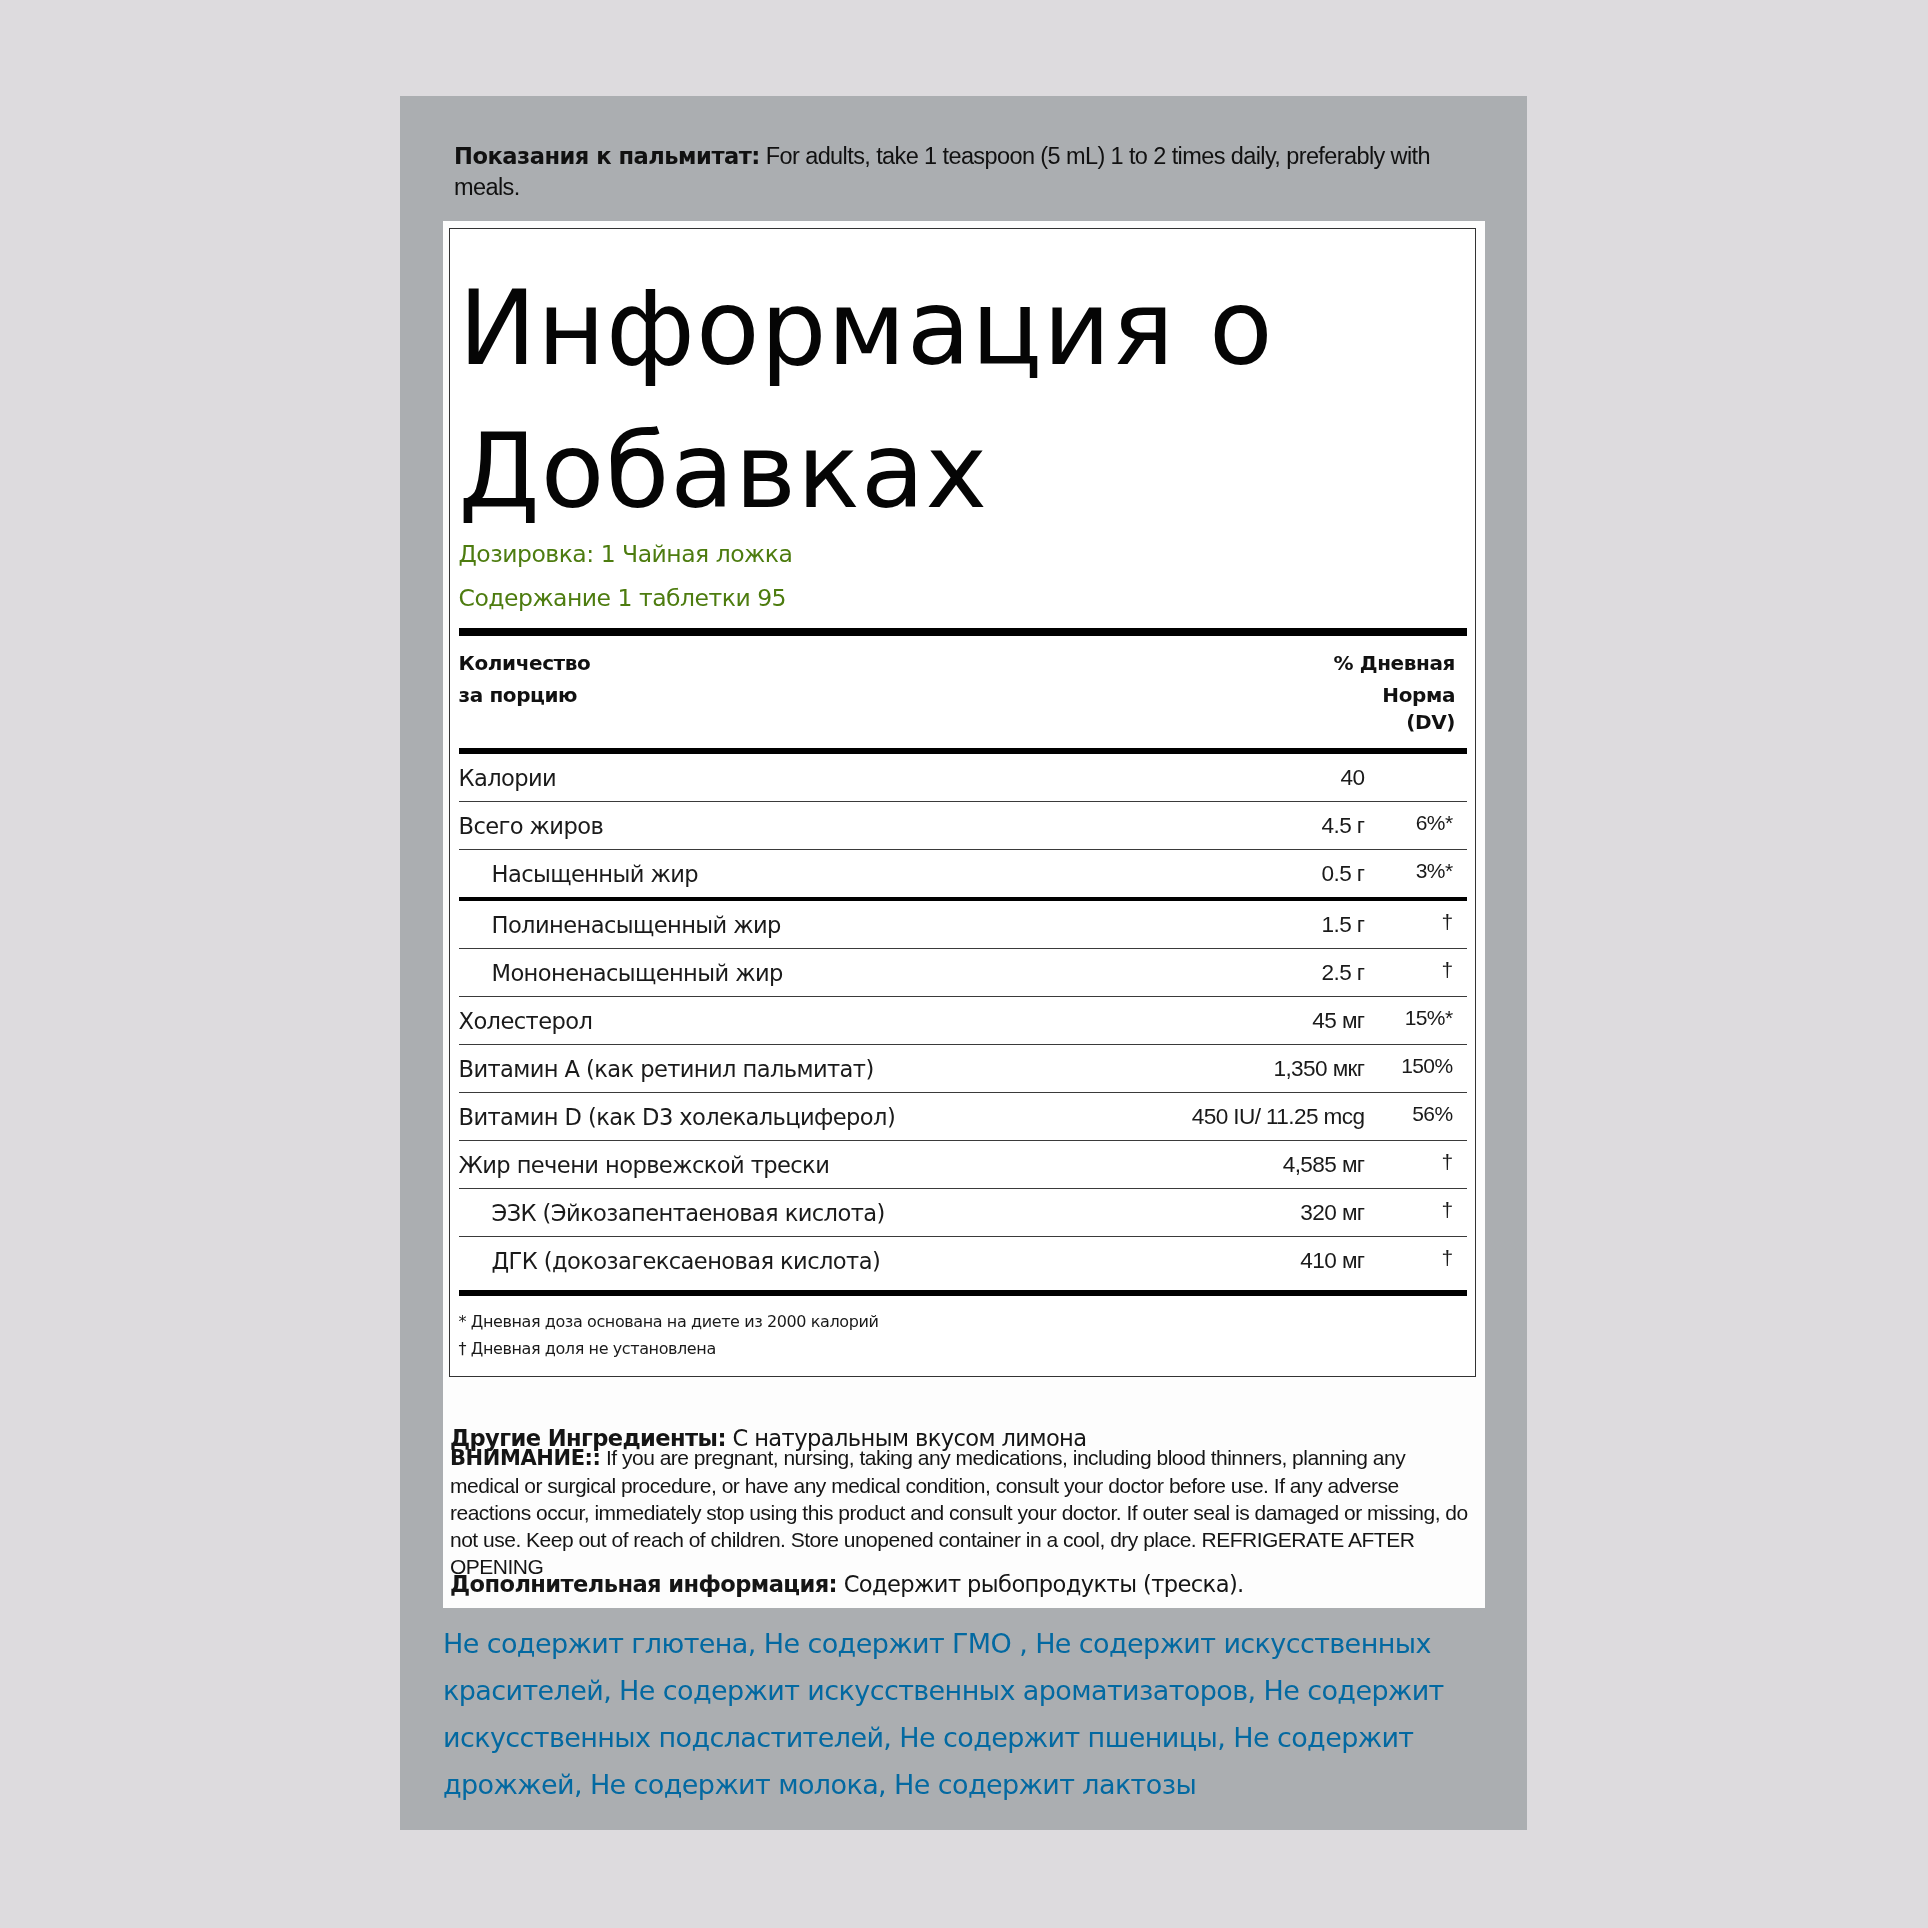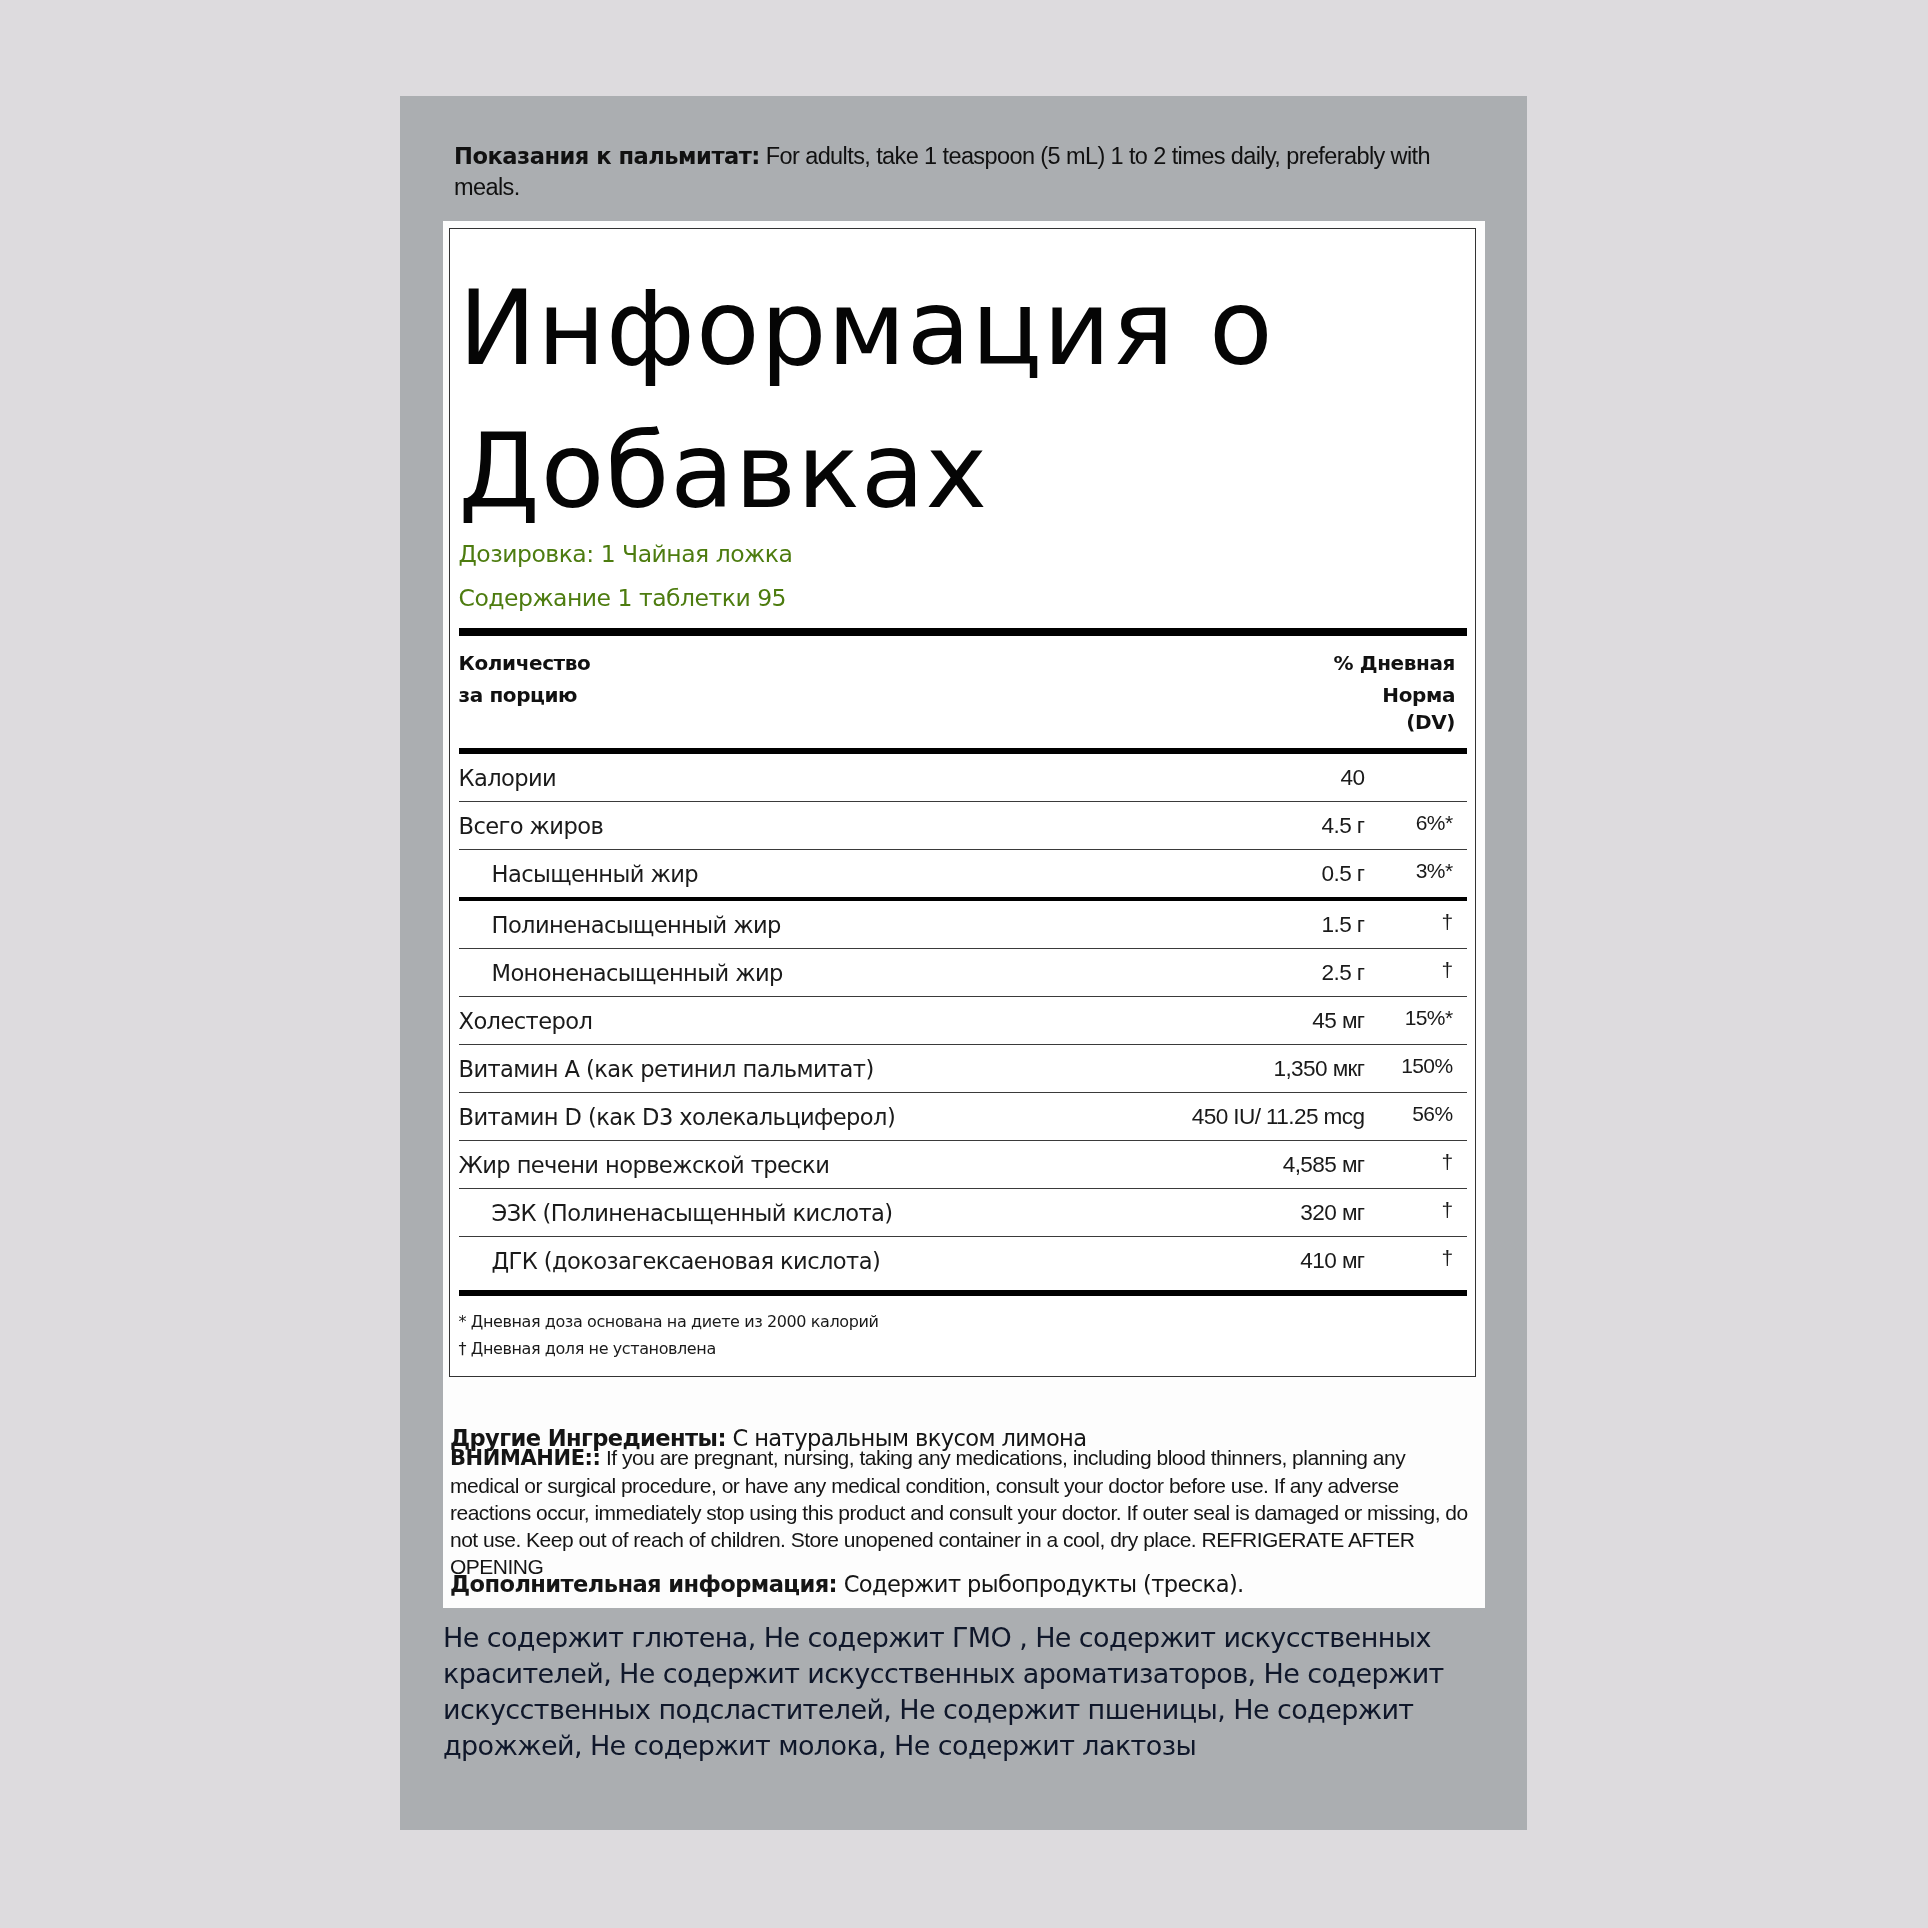--- a/index.html
+++ b/index.html
@@ -80,22 +80,22 @@
   }
   .other b { font-weight:bold; }
   .warning {
     position:absolute; left:450px; top:1444px; width:1026px;
     font-family:"Liberation Sans Narrow","Liberation Sans", sans-serif;
     font-size:21px; line-height:27px; color:#151515; letter-spacing:-0.5px;
   }
   .warning b { font-family:"DejaVu Sans", sans-serif; font-size:21px; letter-spacing:-0.4px; }
   .freefrom {
     position:absolute; left:443px; top:1620px; width:1064px;
-    font-family:"DejaVu Sans", sans-serif; font-size:27px; line-height:36px;
-    color:#0f172a; letter-spacing:-0.6px;
+    font-family:"DejaVu Sans", sans-serif; font-size:27px; line-height:47px;
+    color:#0369a1; letter-spacing:-0.6px;
   }
 </style>
 </head>
 <body>
 
 <div class="panel"></div>
 
 <div class="directions">
   <b>Показания к пальмитат:</b><span> For adults, take 1 teaspoon (5 mL) 1 to 2 times daily, preferably with meals.</span>
 </div>
@@ -165,21 +165,21 @@
       <span class="name">Витамин D (как D3 холекальциферол)</span>
       <span class="amt">450 IU/ 11.25 mcg</span>
       <span class="dv">56%</span>
     </div>
     <div class="row">
       <span class="name">Жир печени норвежской трески</span>
       <span class="amt">4,585 мг</span>
       <span class="dv">†</span>
     </div>
     <div class="row">
-      <span class="name indent">ЭЗК (Полиненасыщенный кислота)</span>
+      <span class="name indent">ЭЗК (Эйкозапентаеновая кислота)</span>
       <span class="amt">320 мг</span>
       <span class="dv">†</span>
     </div>
     <div class="row last">
       <span class="name indent">ДГК (докозагексаеновая кислота)</span>
       <span class="amt">410 мг</span>
       <span class="dv">†</span>
     </div>
   </div>
 

